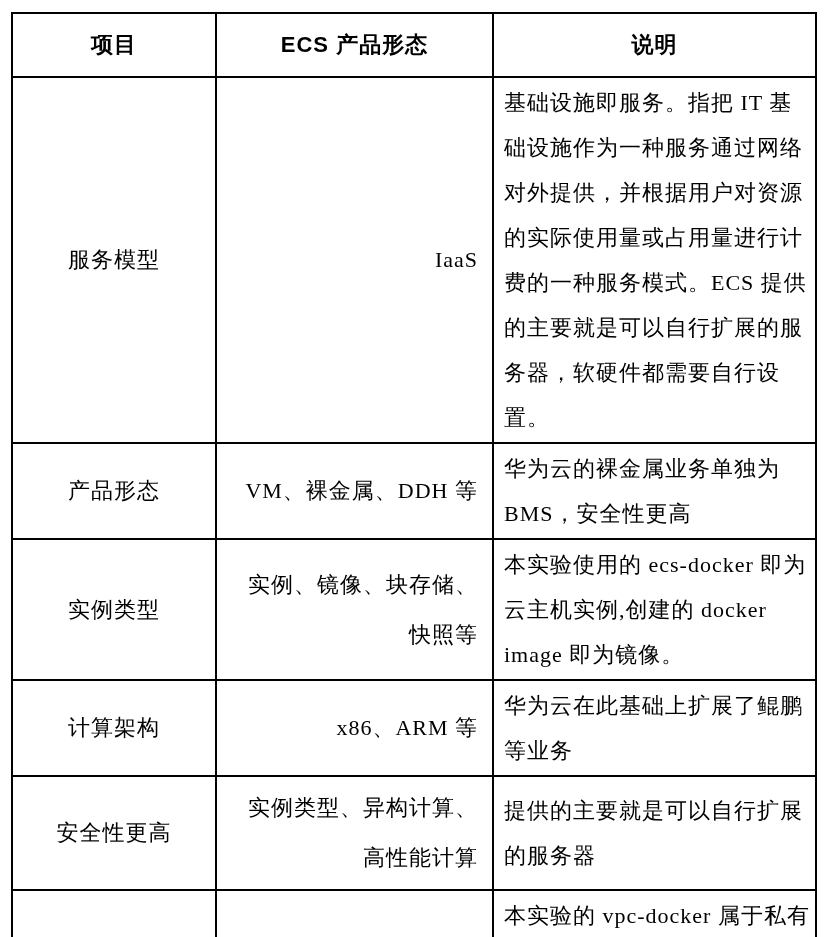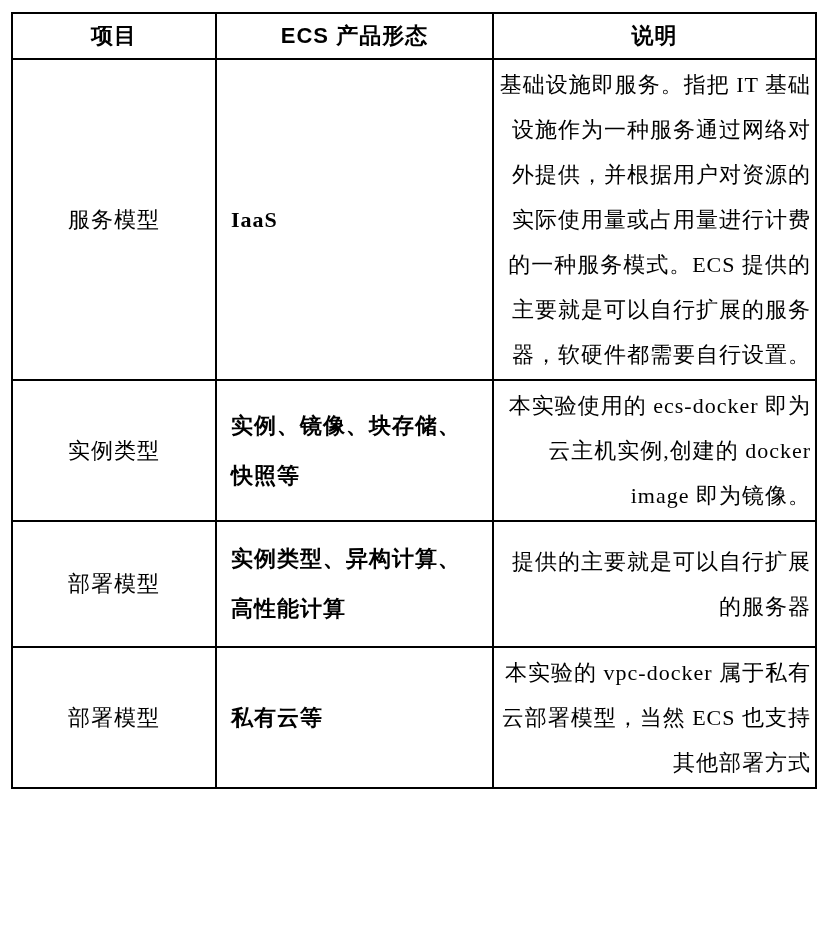--- a/index.html
+++ b/index.html
@@ -29,43 +29,42 @@
     vertical-align: middle;
     font-size: 22px;
     letter-spacing: 1px;
     overflow: hidden;
   }
   
   table.doc-table th {
     font-family: "Liberation Sans", "DejaVu Sans", sans-serif;
     font-weight: bold;
     text-align: center;
-    height: 46px;
+    height: 64px;
     font-size: 22px;
     letter-spacing: 1px;
   }
   
   col.c-item  { width: 204px; }
   col.c-value { width: 277px; }
   col.c-desc  { width: 323px; }
   
   td.cell-item {
     text-align: center;
     letter-spacing: 3px;
   }
   td.cell-value {
-    text-align: left;
+    text-align: right;
     line-height: 50px;
-    padding: 12px 14px;
-    font-weight: bold;
+    padding: 6px 14px;
   }
   td.cell-desc {
-    text-align: right;
+    text-align: left;
     line-height: 45px;
-    padding: 2px 4px 2px 2px;
+    padding: 2px 4px 2px 10px;
   }
   
   tr.r0 { height: 316px; }
   tr.r1 { height: 91px; }
   tr.r2 { height: 136px; }
   tr.r3 { height: 90px; }
   tr.r4 { height: 98px; }
   tr.r5 { height: 134px; }
 </style>
 </head>
@@ -83,27 +82,37 @@
       <th>ECS 产品形态</th>
       <th>说明</th>
     </tr>
   </thead>
   <tbody>
     <tr class="r0">
       <td class="cell-item">服务模型</td>
       <td class="cell-value">IaaS</td>
       <td class="cell-desc">基础设施即服务。指把 IT 基础设施作为一种服务通过网络对外提供，并根据用户对资源的实际使用量或占用量进行计费的一种服务模式。ECS 提供的主要就是可以自行扩展的服务器，软硬件都需要自行设置。</td>
     </tr>
+    <tr class="r1">
+      <td class="cell-item">产品形态</td>
+      <td class="cell-value">VM、裸金属、DDH 等</td>
+      <td class="cell-desc">华为云的裸金属业务单独为 BMS，安全性更高</td>
+    </tr>
     <tr class="r2">
       <td class="cell-item">实例类型</td>
       <td class="cell-value">实例、镜像、块存储、快照等</td>
       <td class="cell-desc">本实验使用的 ecs-docker 即为云主机实例,创建的 docker image 即为镜像。</td>
     </tr>
+    <tr class="r3">
+      <td class="cell-item">计算架构</td>
+      <td class="cell-value">x86、ARM 等</td>
+      <td class="cell-desc">华为云在此基础上扩展了鲲鹏等业务</td>
+    </tr>
     <tr class="r4">
-      <td class="cell-item">部署模型</td>
+      <td class="cell-item">安全性更高</td>
       <td class="cell-value">实例类型、异构计算、高性能计算</td>
       <td class="cell-desc">提供的主要就是可以自行扩展的服务器</td>
     </tr>
     <tr class="r5">
       <td class="cell-item">部署模型</td>
       <td class="cell-value">私有云等</td>
       <td class="cell-desc">本实验的 vpc-docker 属于私有云部署模型，当然 ECS 也支持其他部署方式</td>
     </tr>
   </tbody>
 </table>

